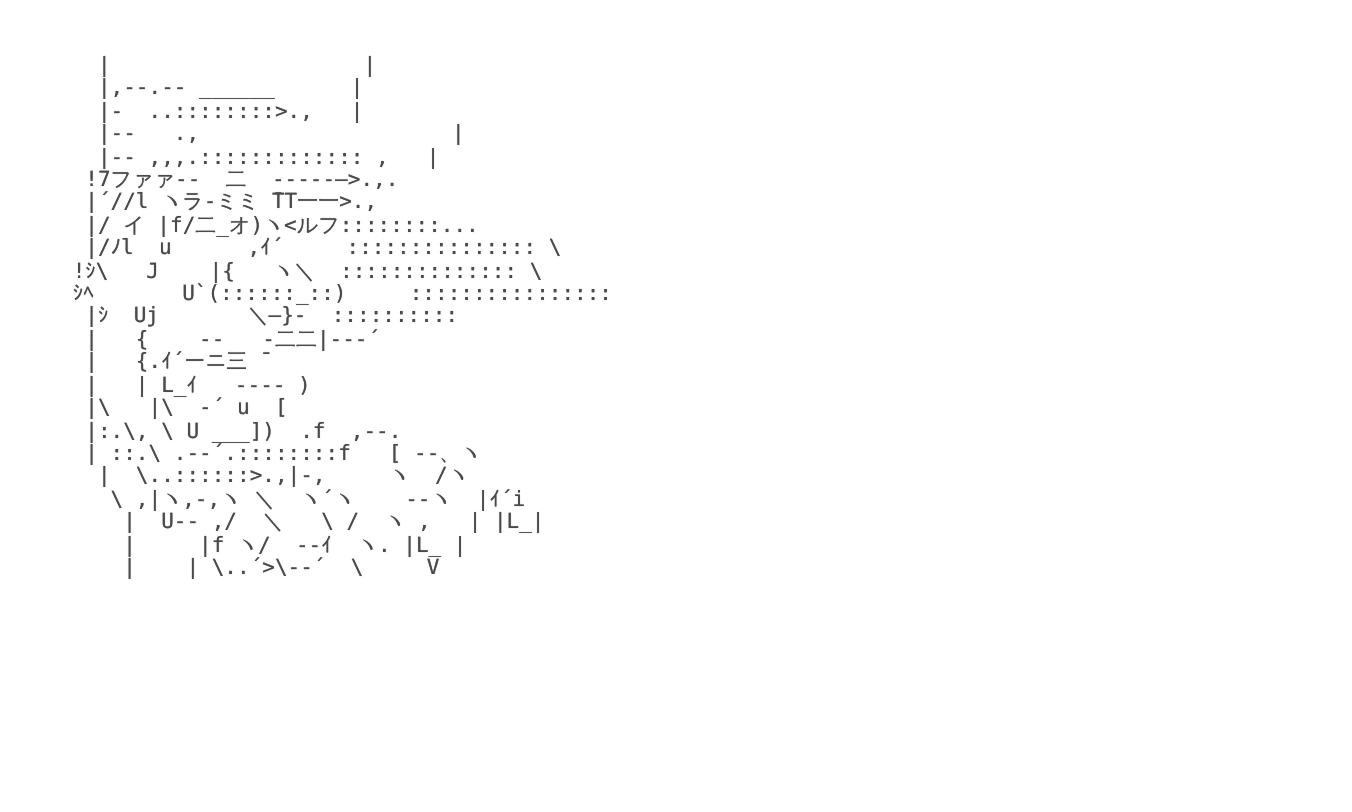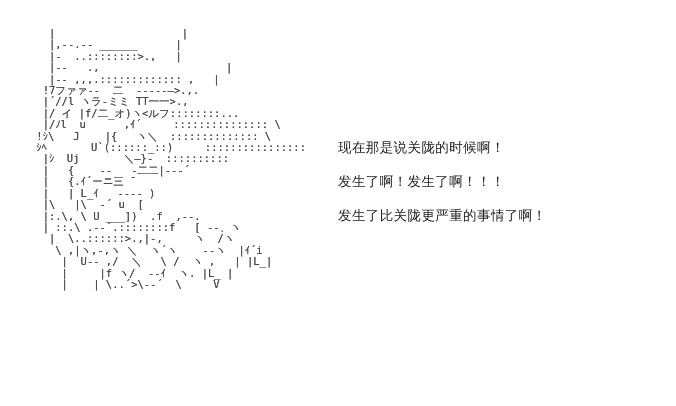--- a/index.html
+++ b/index.html
@@ -80,19 +80,14 @@
   |   | L_ｲ   ---- )
   |\   |\  -´ u  [
   |:.\, \ U ___])  .f  ,--.
   | ::.\ .--´.::::::::f   [ ‐-、ヽ
    |  \..::::::&gt;.,|-,     ヽ  /ヽ
     \ ,|ヽ,-,ヽ ＼  ヽ´ヽ    --ヽ  |ｲ´i
      |  U‐- ,/  ＼   \ /  ヽ ,   | |L_|
      |     |f ヽ/  --ｲ  ヽ. |L_ |
      |    | \..´&gt;\--´  \     V</pre>
 
-  <div id="dialogue">
-    <p class="line" style="color: rgb(27, 27, 27);">现在那是说关陇的时候啊！</p>
-    <p class="line" style="color: rgb(27, 27, 27);">发生了啊！发生了啊！！！</p>
-    <p class="line" style="color: rgb(27, 27, 27);">发生了比关陇更严重的事情了啊！</p>
-  </div>
 
 </div>
 
 </body></html>

